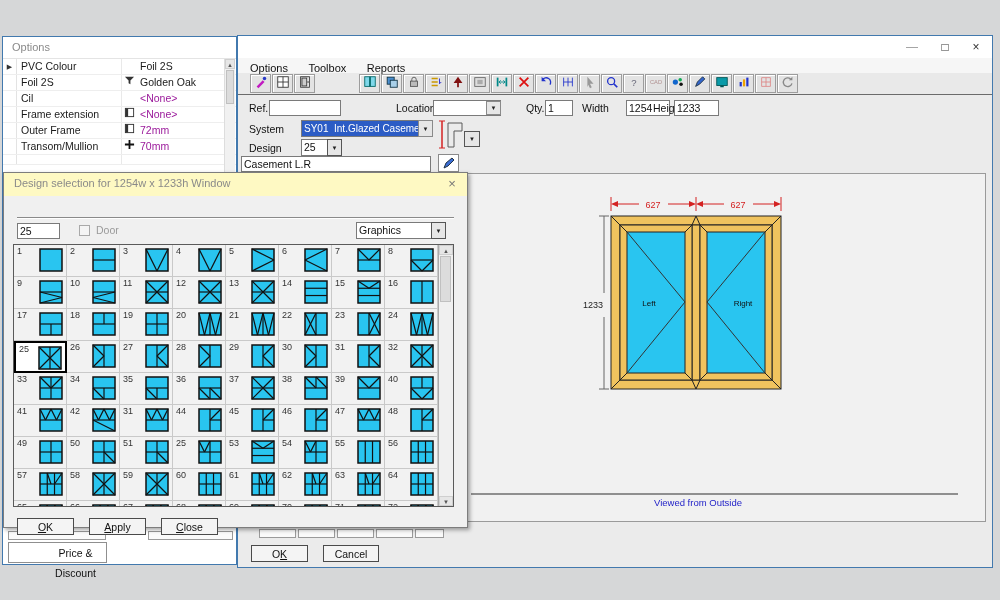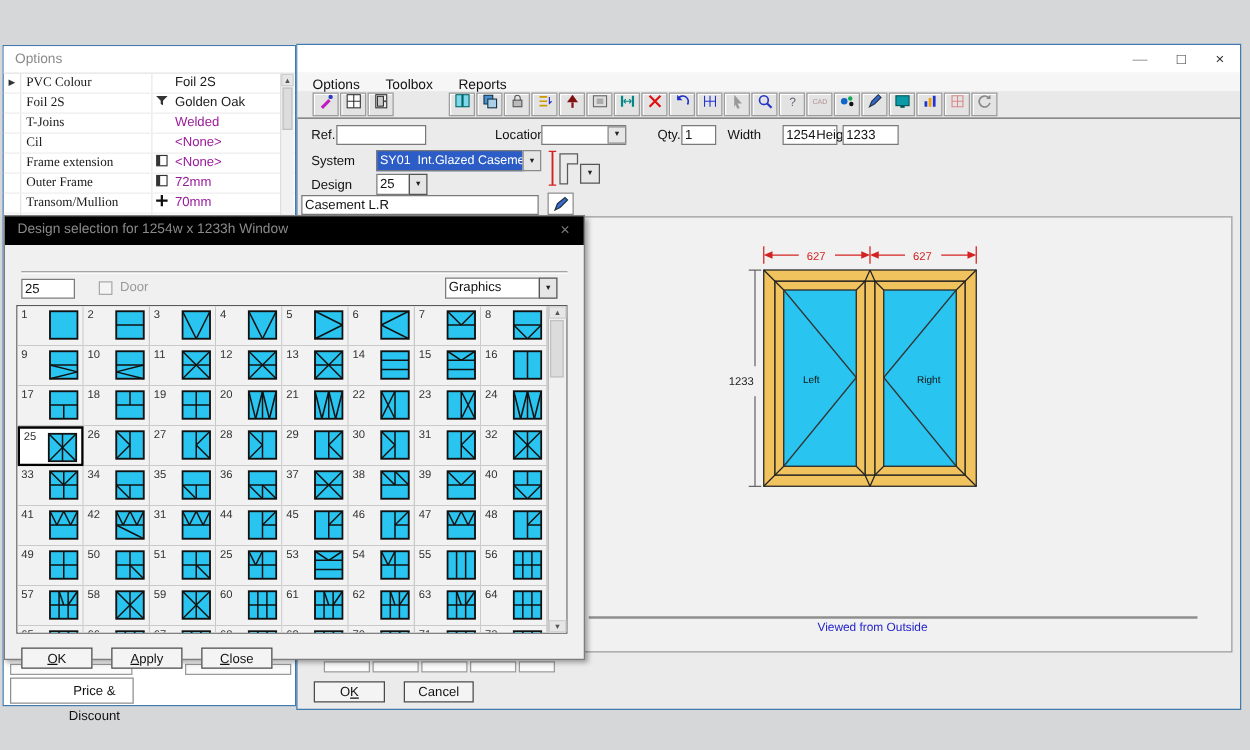--- a/index.html
+++ b/index.html
@@ -6,21 +6,21 @@
   body{width:1000px;height:600px;position:relative;overflow:hidden;
        background:#d6d7d8;font-family:"Liberation Sans",sans-serif;
        -webkit-font-smoothing:antialiased;}
   .abs{position:absolute;}
   .win{position:absolute;border:1px solid #4279ae;background:#ececec;box-sizing:border-box;}
   
   #options-win{left:2px;top:36px;width:235px;height:529px;background:#fff;}
   #options-title{height:21px;line-height:21px;padding-left:9px;color:#8a8a8a;font-size:11px;background:#fff;border-bottom:1px solid #e4e4e4;}
   .opt-row{display:flex;height:15px;line-height:15px;font-size:10.5px;border-bottom:1px solid #eee;}
   .opt-sel{width:13px;border-right:1px solid #e3e3e3;text-align:center;font-size:7px;color:#333;}
-  .opt-label{width:100px;padding-left:4px;color:#1a1a1a;border-right:1px solid #e9e9e9;overflow:hidden;white-space:nowrap;font-family:Liberation Serif, serif;}
+  .opt-label{width:100px;padding-left:4px;color:#1a1a1a;border-right:1px solid #e9e9e9;overflow:hidden;white-space:nowrap;}
   .opt-icon{width:15px;text-align:center;}
   .opt-val{flex:1;padding-left:3px;overflow:hidden;white-space:nowrap;}
   #opt-scroll{position:absolute;right:1px;top:22px;width:10px;height:113px;background:#f1f1f1;border-left:1px solid #ddd;}
   .sb-btn{width:10px;height:10px;font-size:6px;line-height:10px;text-align:center;color:#555;background:#e6e6e6;border:1px solid #cfcfcf;box-sizing:border-box;}
   .sb-thumb{width:8px;margin:1px;height:34px;background:#dcdcdc;border:1px solid #c0c0c0;box-sizing:border-box;}
   .frag{position:absolute;background:#fafafa;border:1px solid #9a9a9a;box-sizing:border-box;}
   #price-tab{position:absolute;left:5px;top:505px;width:99px;height:21px;background:#fff;border:1px solid #8f8f8f;box-sizing:border-box;
              font-size:10.5px;line-height:20px;text-align:center;color:#111;padding-left:36px;}
   
   #main-win{left:237px;top:35px;width:756px;height:533px;background:#ebebeb;}
@@ -42,21 +42,21 @@
   #system-combo{background:#2c5cc5;color:#fff;white-space:pre;}
   #draw-panel{position:absolute;left:3px;top:137px;width:745px;height:349px;background:#f1f1f1;border:1px solid #9a9a9a;box-sizing:border-box;}
   #ground-line{position:absolute;left:233px;top:457px;width:487px;height:2px;background:#8f8f8f;}
   #view-caption{position:absolute;left:360px;top:461px;width:200px;text-align:center;font-size:9.5px;color:#2323c8;}
   .btn{position:absolute;background:#f4f4f4;border:1px solid #4a4a4a;box-sizing:border-box;
        font-size:10.5px;text-align:center;color:#111;display:flex;align-items:center;justify-content:center;}
   .btn u{text-decoration:underline;}
   
   #dialog{position:absolute;left:3px;top:172px;width:465px;height:356px;background:#f0f0f0;
           border:1px solid #7d7d7d;box-shadow:2px 2px 4px rgba(0,0,0,.35);box-sizing:border-box;z-index:50;}
-  #dlg-titlebar{height:23px;background:#000000;position:relative;}
+  #dlg-titlebar{height:23px;background:#fef9c3;position:relative;}
   #dlg-title{position:absolute;left:10px;top:4px;font-size:11px;color:#8a8a8a;}
   #dlg-close{position:absolute;right:6px;top:2px;width:18px;height:18px;text-align:center;line-height:18px;font-size:13px;color:#777;}
   #dlg-sep{position:absolute;left:13px;top:44px;width:437px;height:0;border-top:1px solid #8a8a8a;border-bottom:1px solid #fff;}
   #dlg-chk{position:absolute;left:75px;top:52px;width:11px;height:11px;background:#f4f4f4;border:1px solid #a9a9a9;box-sizing:border-box;}
   #dlg-chk-label{position:absolute;left:92px;top:51px;font-size:10.5px;color:#9a9a9a;}
   #grid-wrap{position:absolute;left:9px;top:71px;width:441px;height:263px;border:1px solid #5a5a5a;box-sizing:border-box;background:#fff;display:flex;}
   #design-grid{width:424px;height:261px;overflow:hidden;display:grid;grid-template-columns:repeat(8,1fr);grid-auto-rows:32px;}
   .cell{position:relative;background:#f2f2f2;border-right:1px solid #c9c9c9;border-bottom:1px solid #c9c9c9;box-sizing:border-box;}
   .cell .num{position:absolute;left:3px;top:1px;font-size:9px;color:#333;}
   .cell svg{position:absolute;right:3px;top:3px;}
@@ -80,26 +80,20 @@
         <span class="opt-icon"></span>
         <span class="opt-val" style="color: rgb(26, 26, 26);">Foil 2S</span>
       </div>
       <div class="opt-row">
         <span class="opt-sel"></span>
         <span class="opt-label">Foil 2S</span>
         <span class="opt-icon"><svg width="11" height="11" viewBox="0 0 12 12">
             <path d="M1 2h10L7 6v4L5 9V6z" fill="#333"></path>
           </svg></span>
         <span class="opt-val" style="color: rgb(26, 26, 26);">Golden Oak</span>
-      </div>
-      <div class="opt-row">
-        <span class="opt-sel"></span>
-        <span class="opt-label">T-Joins</span>
-        <span class="opt-icon"></span>
-        <span class="opt-val" style="color: rgb(155, 26, 155);">Welded</span>
       </div>
       <div class="opt-row">
         <span class="opt-sel"></span>
         <span class="opt-label">Cil</span>
         <span class="opt-icon"></span>
         <span class="opt-val" style="color: rgb(155, 26, 155);">&lt;None&gt;</span>
       </div>
       <div class="opt-row">
         <span class="opt-sel"></span>
         <span class="opt-label">Frame extension</span>

